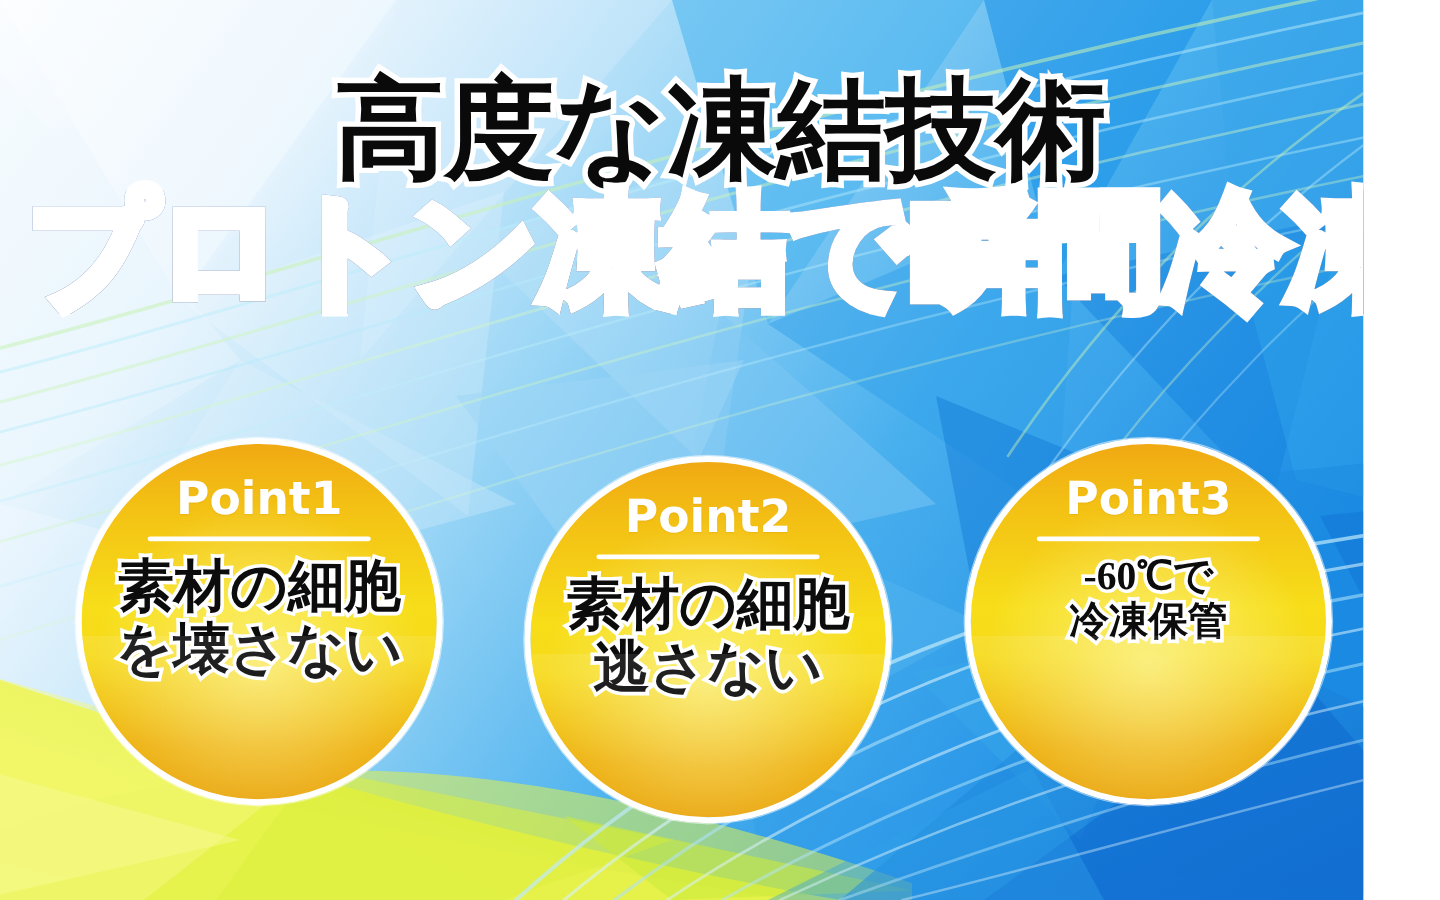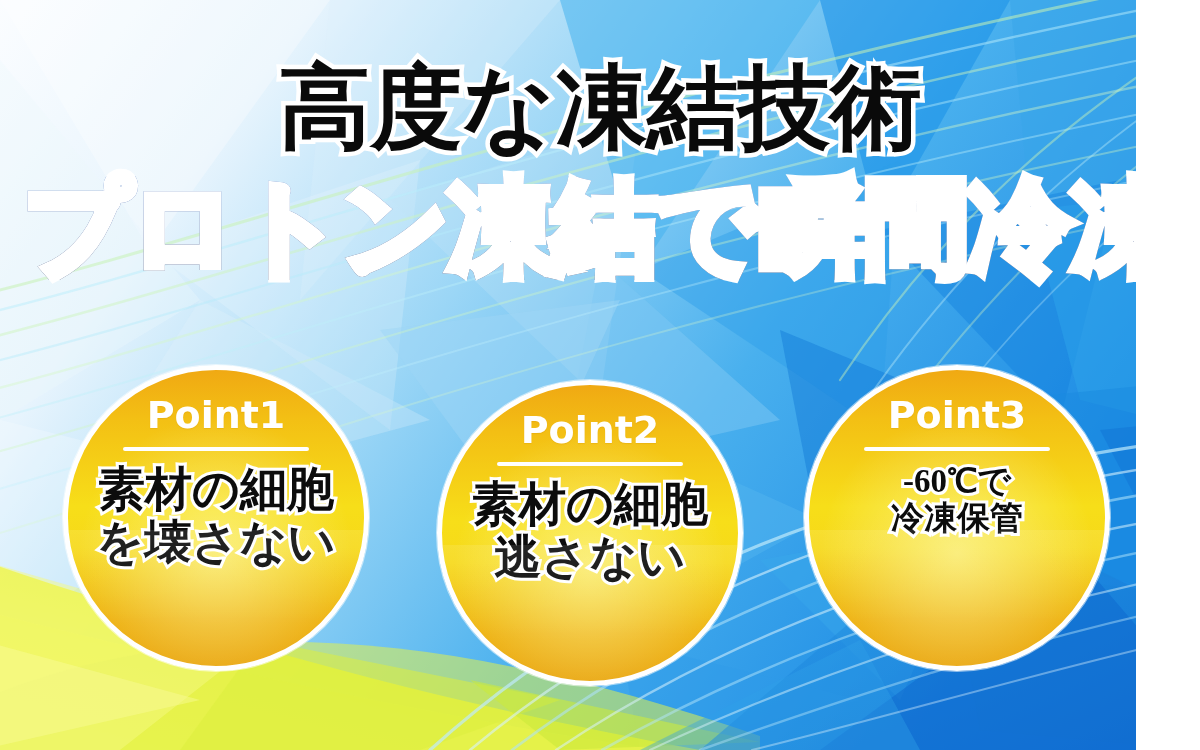--- a/index.html
+++ b/index.html
@@ -44,21 +44,21 @@
 
   #hl-line1 {
     font-size:92px;
     color:#0a0a0a;
     -webkit-text-stroke:9px #ffffff;
     paint-order:stroke fill;
     text-shadow:0 0 2px rgba(255,255,255,.9);
   }
 
   #hl-line2 {
-    margin-top:22px;
+    margin-top:4px;
     font-size:104px;
     -webkit-text-stroke:10px #ffffff;
     paint-order:stroke fill;
     background:linear-gradient(180deg,#3668bd 0%,#1d3f90 38%,#122a66 72%,#0d1f52 100%);
     -webkit-background-clip:text;
     background-clip:text;
     color:transparent;
     -webkit-text-fill-color:transparent;
   }
 

